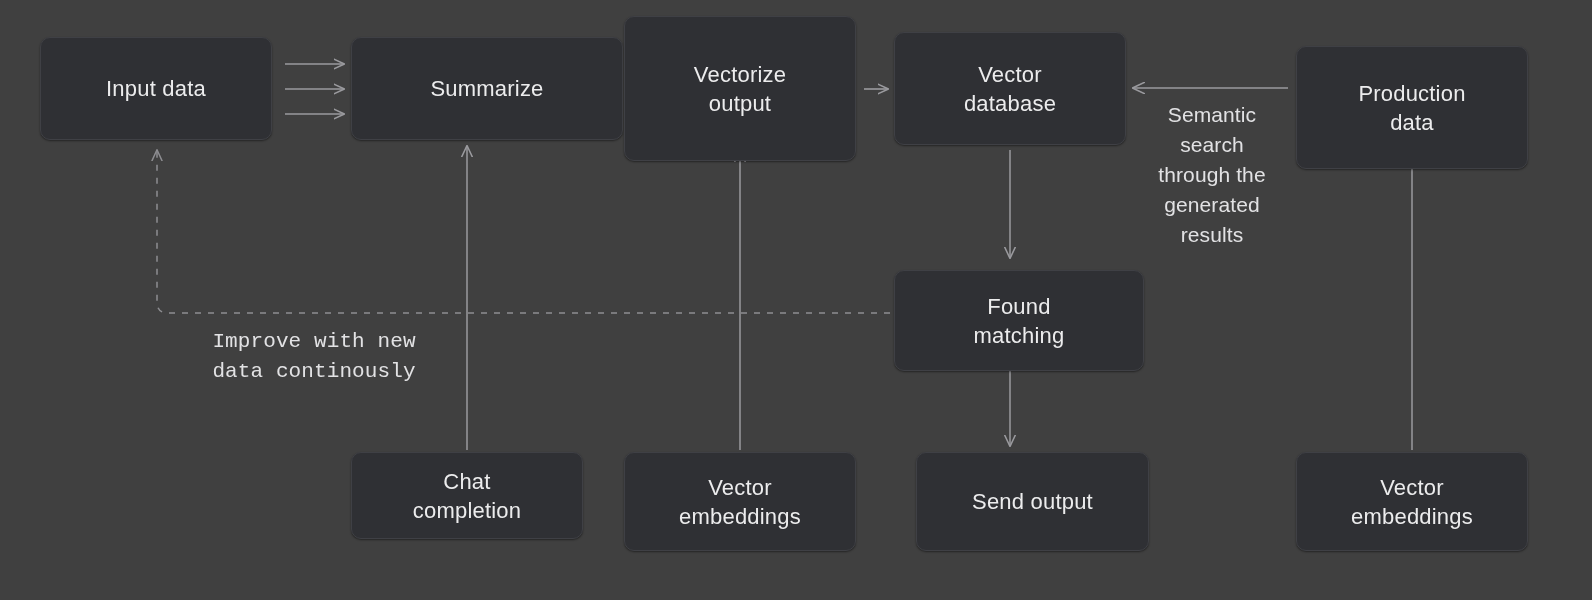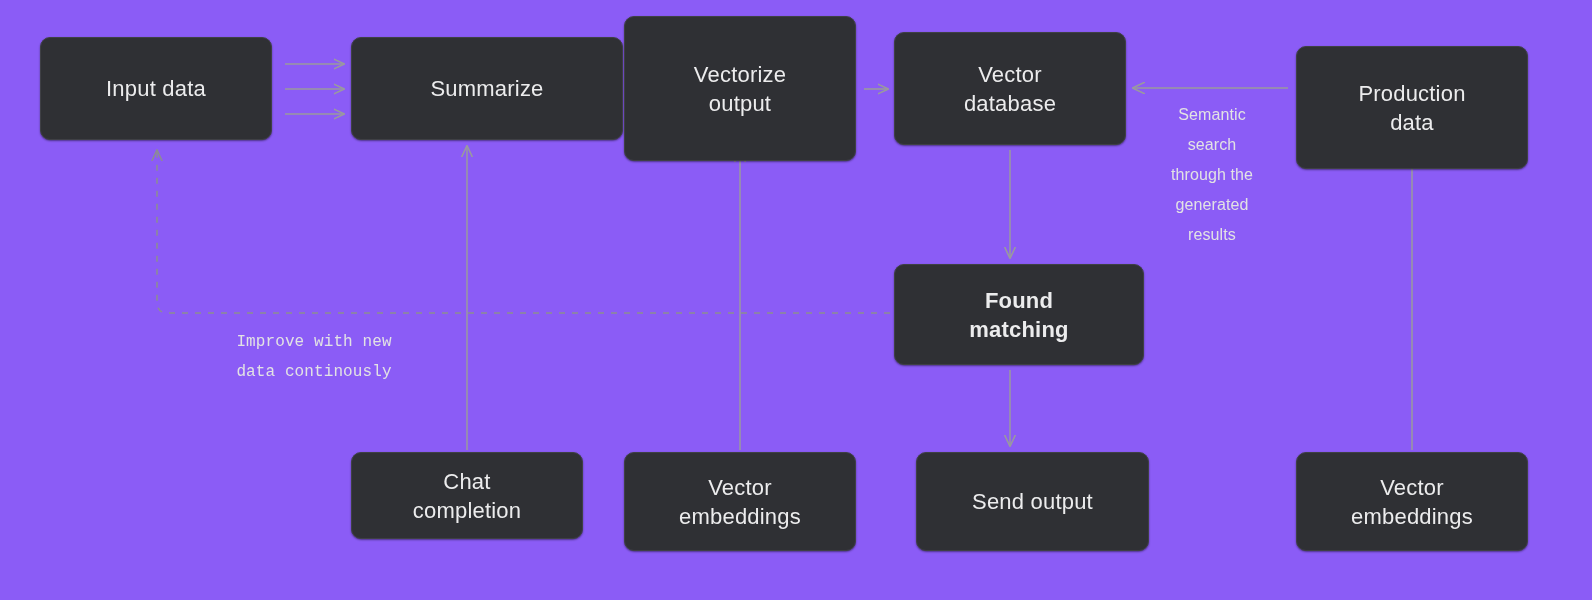--- a/index.html
+++ b/index.html
@@ -8,21 +8,21 @@
     padding: 0;
     background: #0d0d0e;
   }
   body {
     font-family: "Liberation Sans", sans-serif;
   }
   #canvas {
     position: relative;
     width: 1592px;
     height: 600px;
-    background: #8b5cf6;
+    background: #404040;
     overflow: hidden;
   }
   #edge-layer {
     position: absolute;
     left: 0;
     top: 0;
     width: 1592px;
     height: 600px;
     pointer-events: none;
   }
@@ -40,21 +40,21 @@
     font-size: 22px;
     line-height: 29px;
     font-weight: 400;
     letter-spacing: 0.2px;
     box-shadow: 0 1px 2px rgba(0,0,0,0.45);
     white-space: pre-line;
   }
   .edge-label {
     position: absolute;
     color: #e2e2e4;
-    font-size: 16px;
+    font-size: 21px;
     line-height: 30px;
     text-align: center;
     white-space: pre-line;
     letter-spacing: 0.1px;
   }
 </style>
 </head>
 <body>
 
 <div id="canvas">
@@ -103,21 +103,21 @@
 
   <div class="node" style="left:624px; top:16px; width:232px; height:145px;">Vectorize
 output</div>
 
   <div class="node" style="left:894px; top:32px; width:232px; height:113px;">Vector
 database</div>
 
   <div class="node" style="left:1296px; top:46px; width:232px; height:123px;">Production
 data</div>
 
-  <div class="node" style="left:894px; top:264px; width:250px; height:101px;font-weight:bold;">Found
+  <div class="node" style="left:894px; top:270px; width:250px; height:101px;">Found
 matching</div>
 
   <div class="node" style="left:351px; top:452px; width:232px; height:87px;">Chat
 completion</div>
 
   <div class="node" style="left:624px; top:452px; width:232px; height:99px;">Vector
 embeddings</div>
 
   <div class="node" style="left:894px; top:452px; width:233px; height:99px;margin-left:22px;">Send output</div>
 

